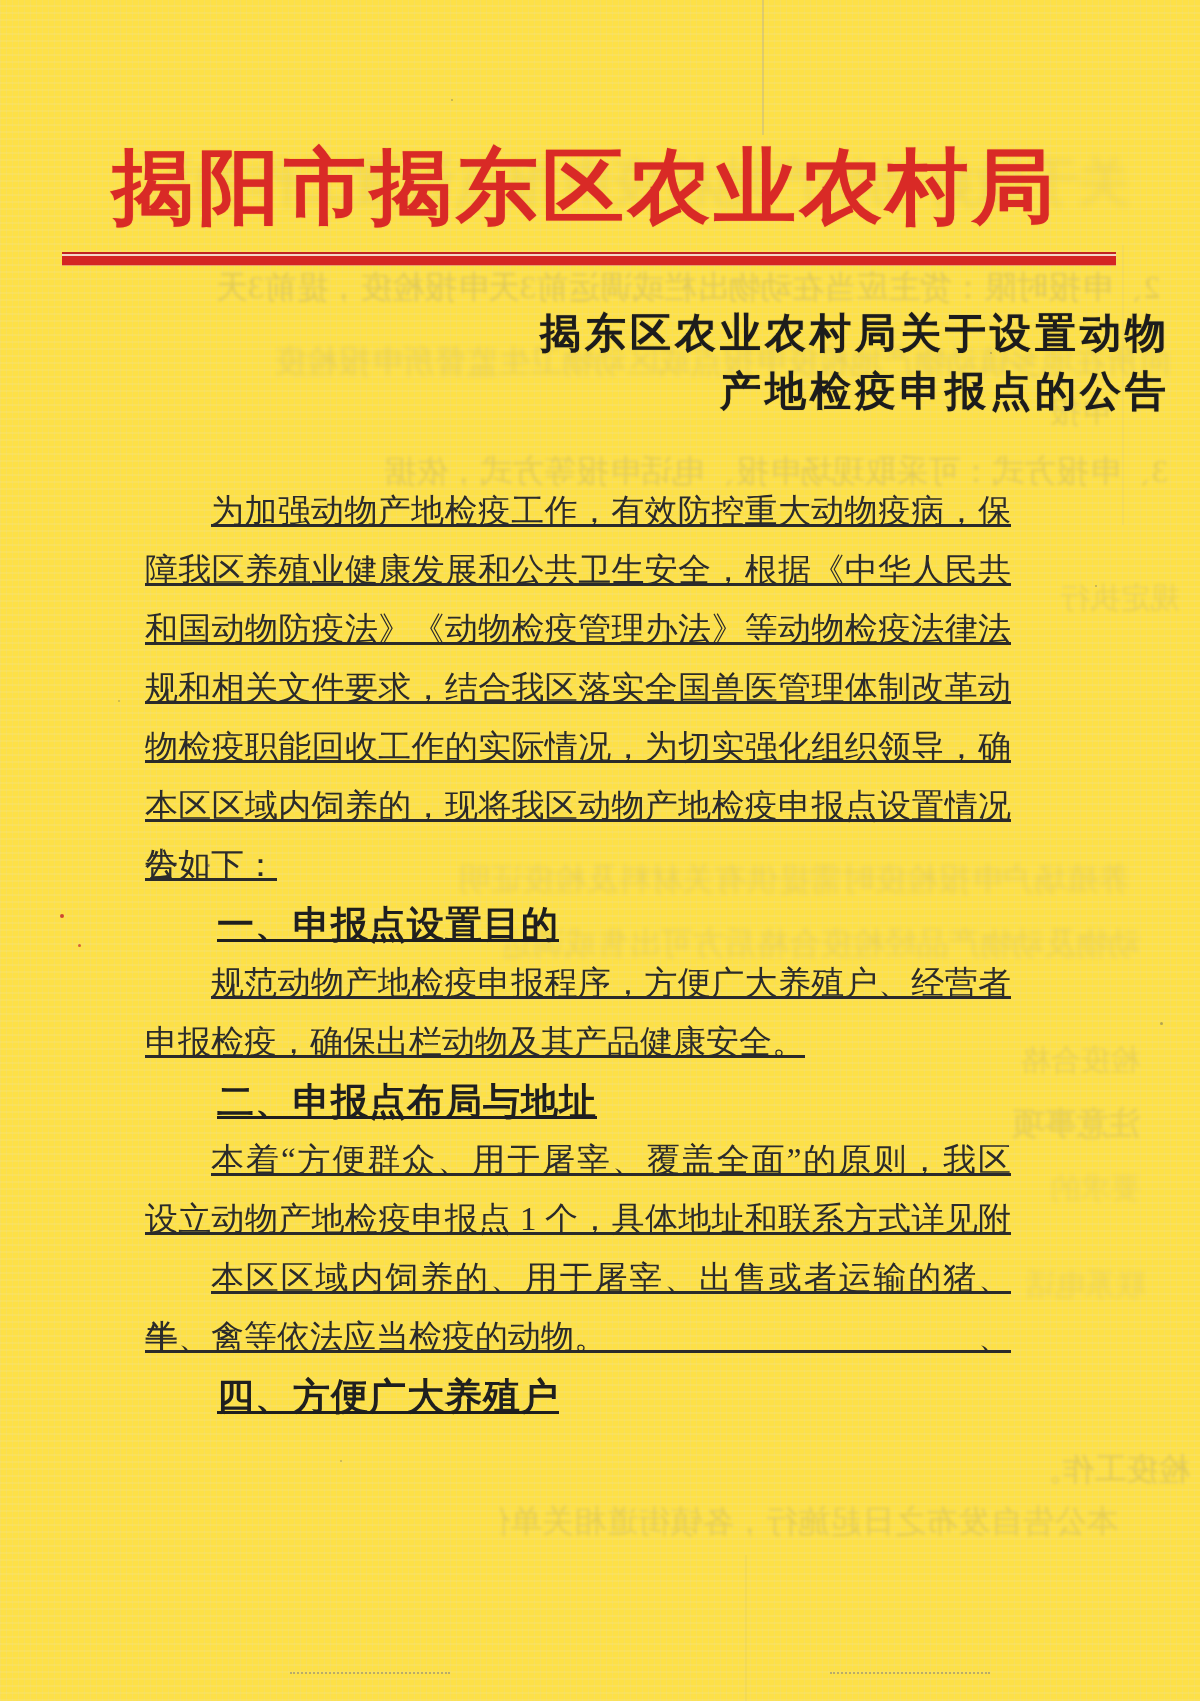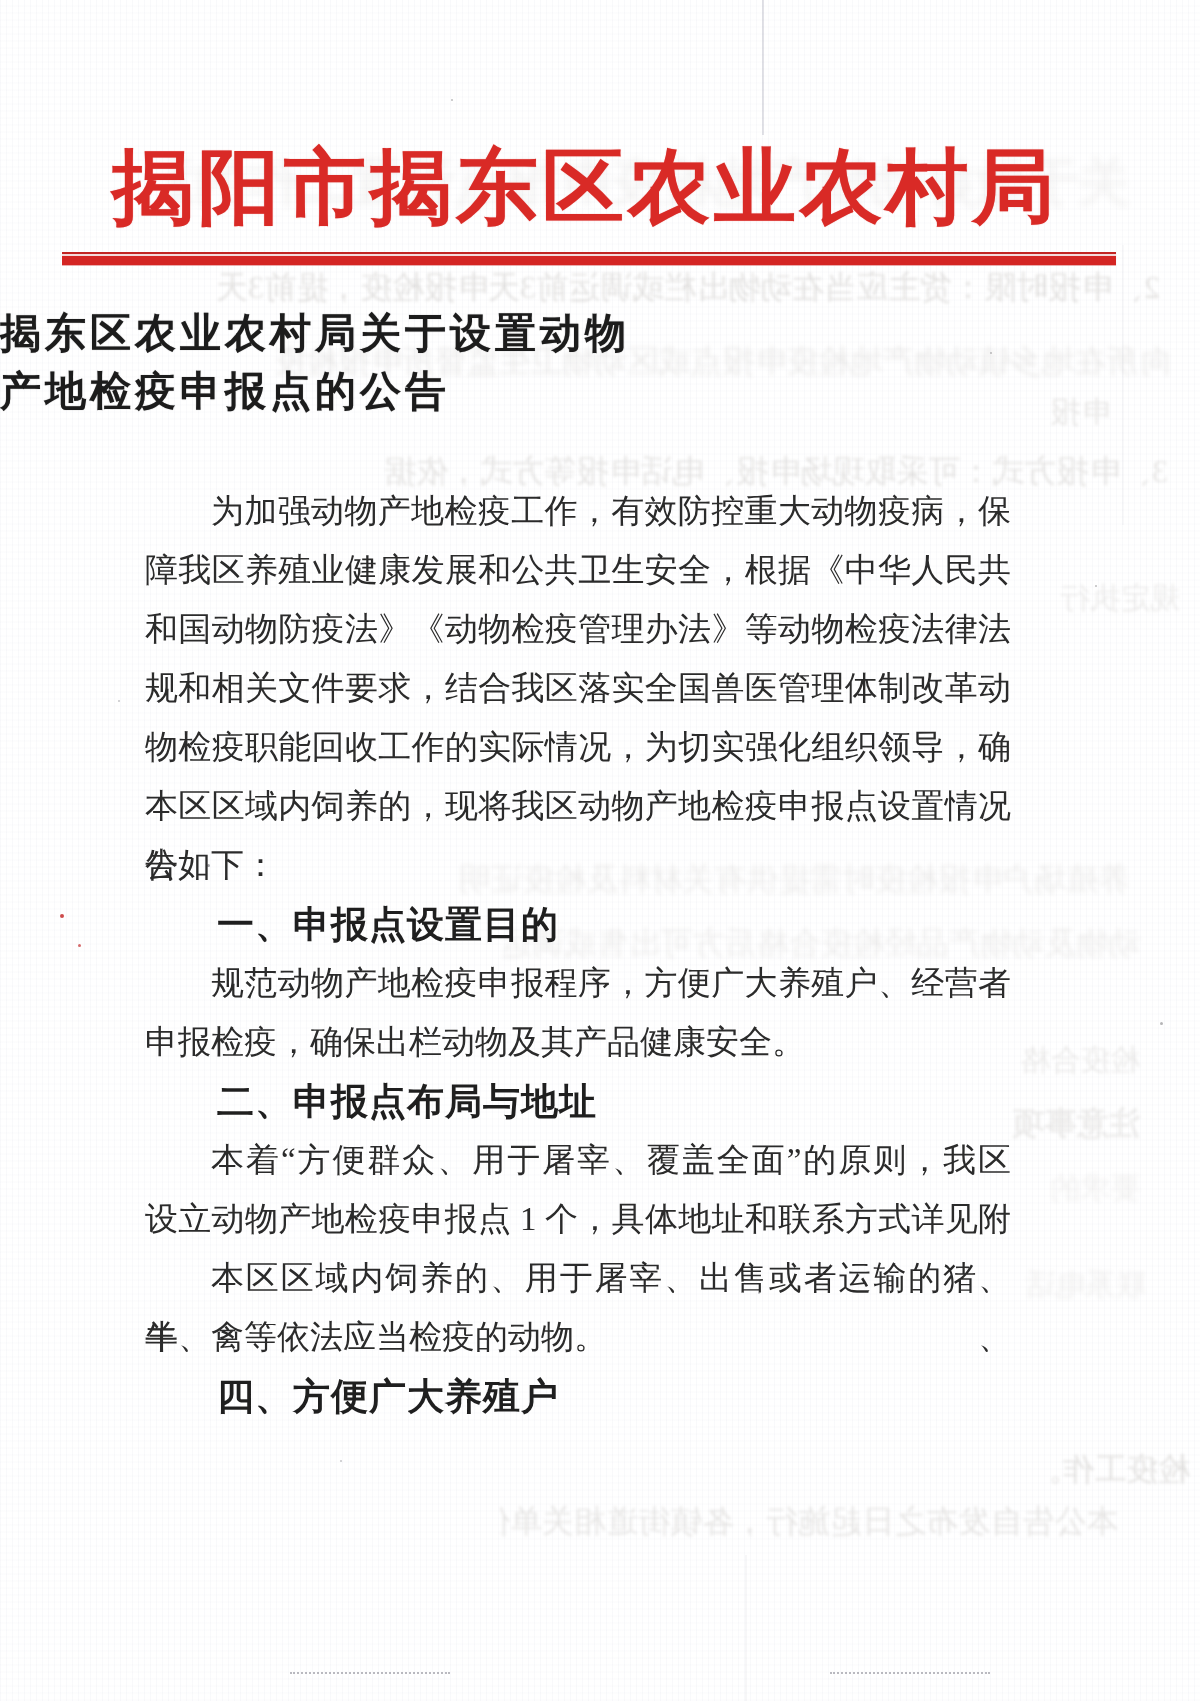--- a/index.html
+++ b/index.html
@@ -1,19 +1,19 @@
 <!DOCTYPE html>
 <html><head>
 <meta charset="utf-8">
 <style>
   html,body{margin:0;padding:0;background:#e9e9ec;}
   .page{
     position:relative;
     width:1200px;height:1701px;
-    background:#ffffff;
+    background:#fde047;
     overflow:hidden;
     font-family:"Liberation Serif","DejaVu Serif",serif;
   }
   .texture{
     position:absolute;inset:0;pointer-events:none;
     background-image:
       repeating-linear-gradient(90deg, rgba(208,212,224,0.13) 0 1px, rgba(0,0,0,0) 1px 6px),
       repeating-linear-gradient(0deg, rgba(233,234,240,0.10) 0 2px, rgba(0,0,0,0) 2px 7px);
   }
   .letterhead{
@@ -29,36 +29,37 @@
   .red-rule{
     position:absolute;top:252px;left:62px;width:1054px;height:14px;
     background:linear-gradient(to bottom,
       #c22422 0 2px,
       rgba(242,214,214,0.9) 2px 4px,
       #d42523 4px 13px,
       rgba(222,120,120,0.6) 13px 14px);
   }
   .doc-title{
     position:absolute;top:304px;left:0;width:1170px;
-    text-align:left;
+    text-align:right;
     font-size:41px;line-height:58px;
     font-weight:700;
     letter-spacing:4px;
     color:#1c1c1c;
     text-shadow:0 0 1px rgba(20,20,20,0.45);
   }
   .body-lines{
     position:absolute;top:482px;left:145px;width:866px;
     color:#2b2b2b;
   }
   .line{
     height:59px;line-height:59px;
     font-size:33px;
     letter-spacing:0;
     white-space:nowrap;
+    text-decoration:underline;
   }
   .line.jf{
     white-space:normal;
     text-align:justify;
     text-align-last:justify;
     text-justify:inter-ideograph;
   }
   .line.indent{text-indent:66px;}
   .line.heading{
     font-family:"Liberation Sans","DejaVu Sans",sans-serif;

